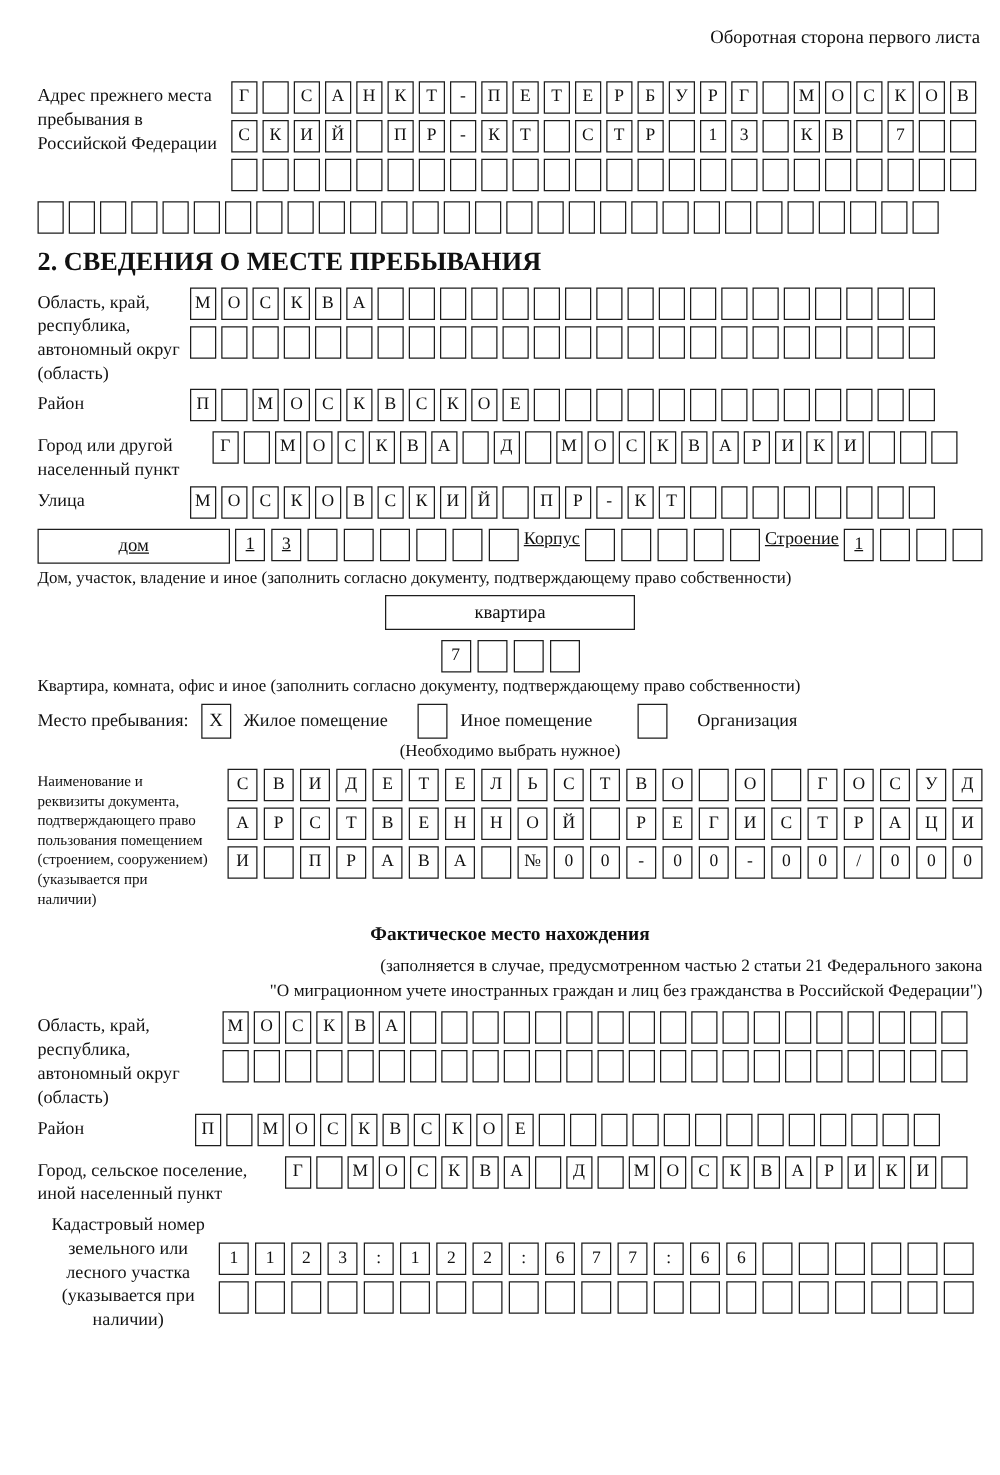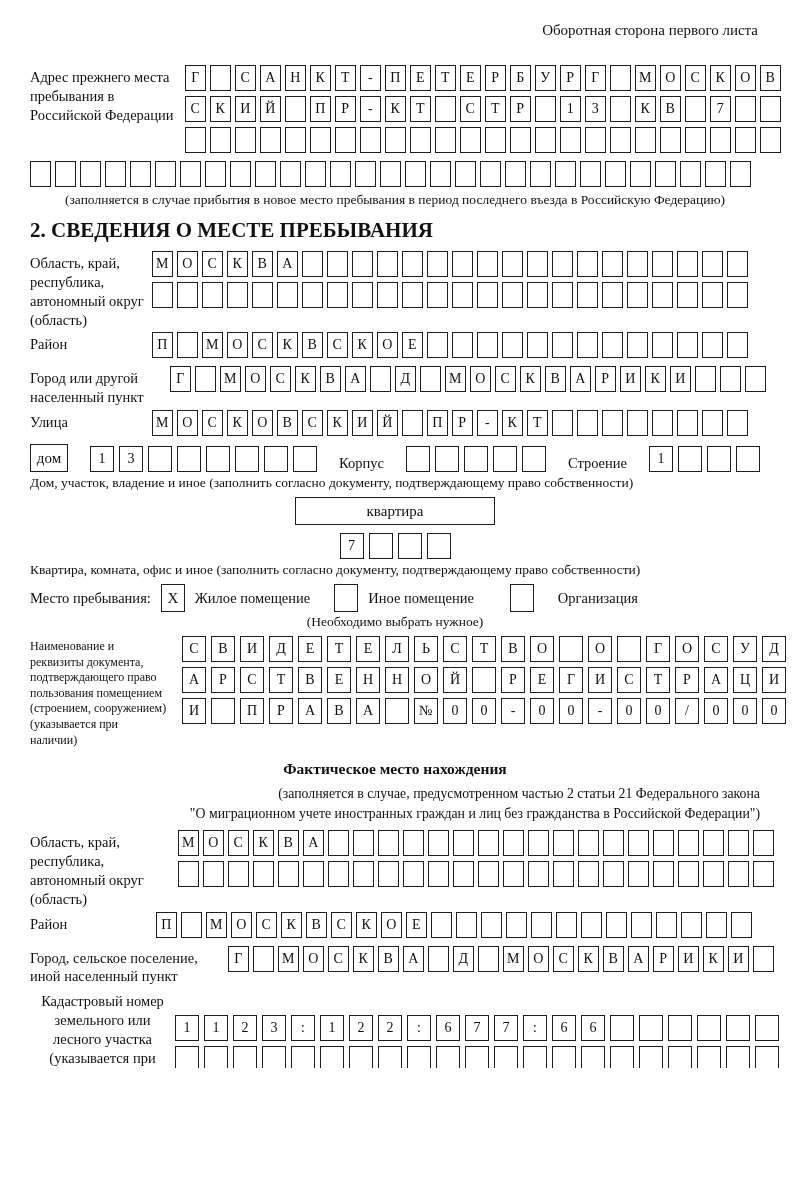--- a/index.html
+++ b/index.html
@@ -1,17 +1,17 @@
 <!DOCTYPE html>
 <html><head>
 <meta charset="utf-8">
 <style>
   html,body{margin:0;padding:0;background:#ffffff;}
   body{width:800px;height:1180px;font-family:"Liberation Serif","DejaVu Serif",serif;color:#111;}
-  .page{box-sizing:border-box;width:800px;height:1068px;padding:8px 40px 0 30px;overflow:hidden;}
+  .page{box-sizing:border-box;width:800px;height:1068px;padding:8px 14px 0 30px;overflow:hidden;}
   .hdr-note{text-align:right;font-size:15px;margin:14px 2px 26px 0;}
   .field{display:flex;align-items:flex-start;margin-bottom:3px;}
   .flabel{font-size:14.5px;line-height:1.3;flex:0 0 auto;padding-top:3px;}
   .rows{flex:1 1 auto;min-width:0;}
   .cellrow{display:flex;gap:4.5px;margin-bottom:5px;flex-wrap:nowrap;}
   .cell{flex:0 0 20.5px;width:20.5px;height:26px;border:1.7px solid #1d1d1d;box-sizing:border-box;
         display:flex;align-items:center;justify-content:center;font-size:14px;background:#fff;}
   .big .cell{flex:0 0 24px;width:24px;}
   .big{gap:5px;}
   .hc .cell{flex:0 0 24px;width:24px;}
@@ -146,21 +146,20 @@
       <span class="cell"></span>
       <span class="cell"></span>
       <span class="cell"></span>
       <span class="cell"></span>
       <span class="cell"></span>
       <span class="cell"></span>
       <span class="cell"></span>
       <span class="cell"></span>
       <span class="cell"></span>
     </div>
-  <div class="caption center">(заполняется в случае прибытия в новое место пребывания в период последнего въезда в Российскую Федерацию)</div>
 
   <div class="sec-title">2. СВЕДЕНИЯ О МЕСТЕ ПРЕБЫВАНИЯ</div>
 
   <div class="field">
     <div class="flabel" style="width:122px;">Область, край, республика, автономный округ (область)</div>
     <div class="rows">
       <div class="cellrow">
           <span class="cell">М</span>
           <span class="cell">О</span>
           <span class="cell">С</span>
@@ -304,21 +303,21 @@
           <span class="cell"></span>
           <span class="cell"></span>
           <span class="cell"></span>
           <span class="cell"></span>
           <span class="cell"></span>
           <span class="cell"></span>
         </div>
       </div>
   </div>
 
-  <div class="field" style="align-items:flex-end;gap:22px;">
+  <div class="field" style="align-items:flex-start;gap:4px;text-decoration:underline;">
     <div class="wbox" style="width:165px;">дом</div>
     <div class="cellrow hc" style="margin-bottom:0;">
         <span class="cell">1</span>
         <span class="cell">3</span>
         <span class="cell"></span>
         <span class="cell"></span>
         <span class="cell"></span>
         <span class="cell"></span>
         <span class="cell"></span>
         <span class="cell"></span>

